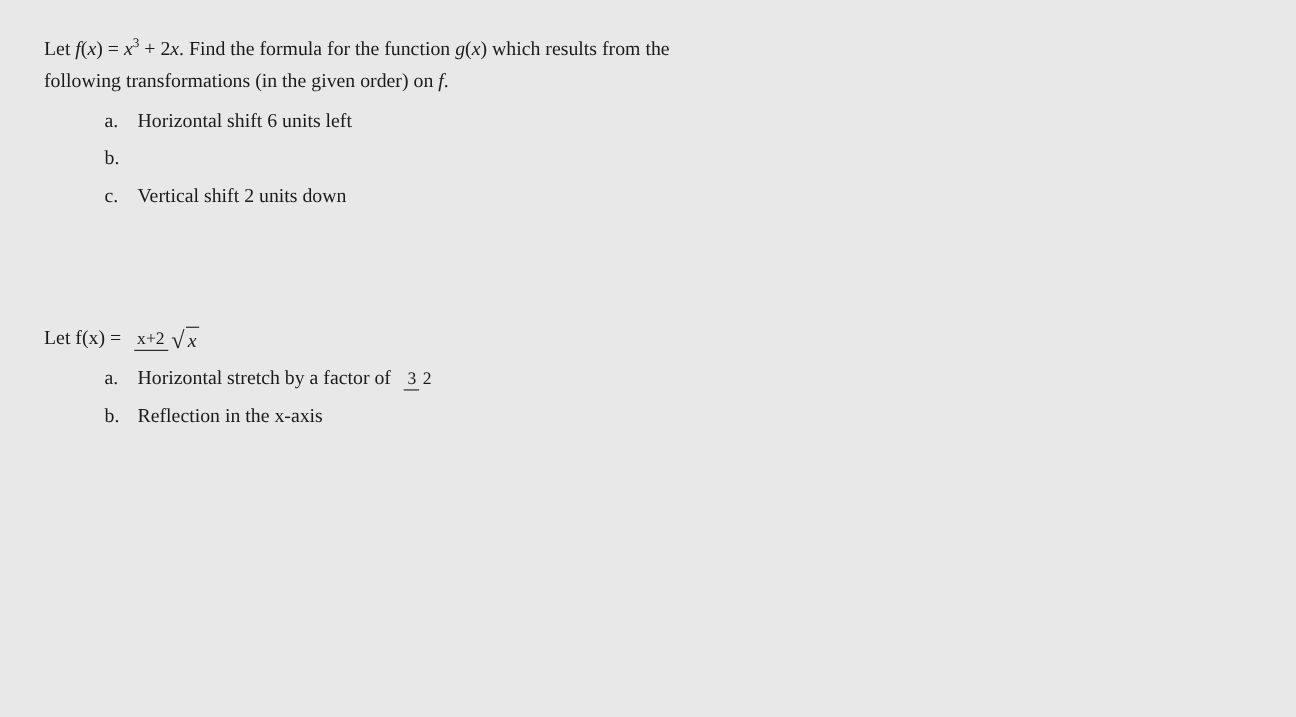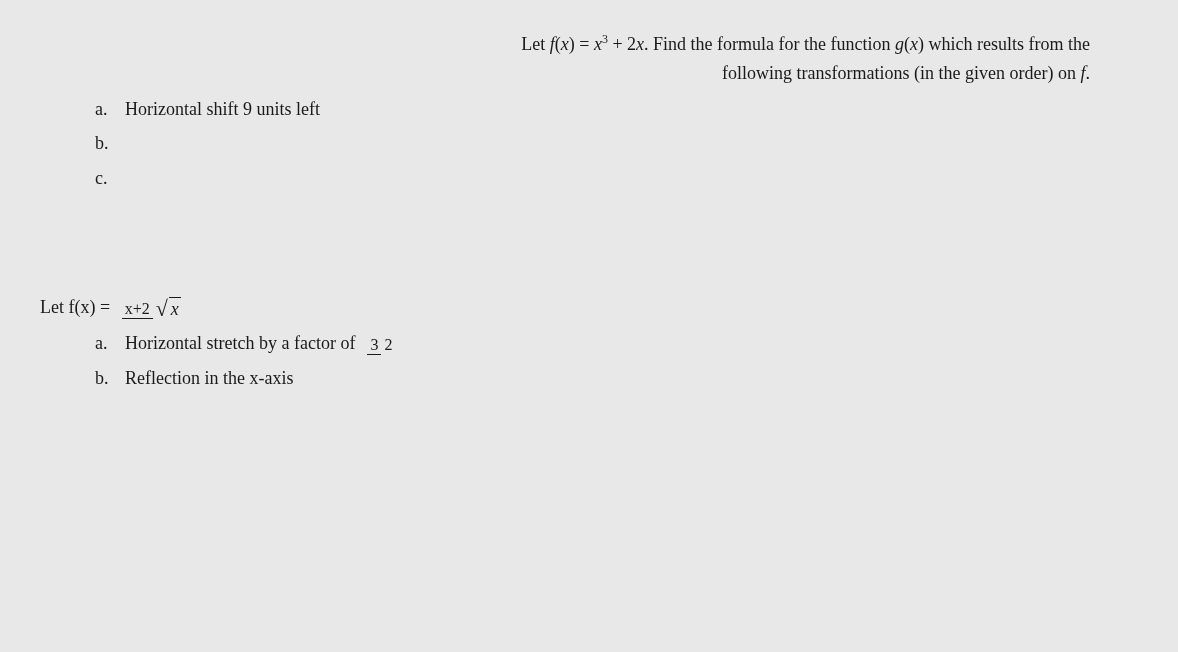--- a/index.html
+++ b/index.html
@@ -29,21 +29,20 @@
 
     .problem-block {
       margin-bottom: 40px;
     }
 
     .problem-text {
       line-height: 1.6;
       font-size: 18px;
       font-family: 'Georgia', serif;
       margin-bottom: 6px;
-      text-align: right;
     }
 
     .problem-text .math-italic {
       font-style: italic;
     }
 
     .transformations-list {
       list-style: none;
       padding-left: 55px;
       margin-top: 6px;
@@ -132,27 +131,28 @@
 <div class="content-area">
 
   <div class="problem-block">
     <div class="problem-text">
       Let <span class="math-italic">f</span>(<span class="math-italic">x</span>) = <span class="math-italic">x</span><sup class="superscript">3</sup> + 2<span class="math-italic">x</span>. Find the formula for the function <span class="math-italic">g</span>(<span class="math-italic">x</span>) which results from the<br>
       following transformations (in the given order) on <span class="math-italic">f</span>.
     </div>
     <ul class="transformations-list">
       <li>
         <span class="list-label">a.</span>
-        <span>Horizontal shift 9 units left</span>
+        <span>Horizontal shift 6 units left</span>
       </li>
       <li>
         <span class="list-label">b.</span>
       </li>
       <li>
         <span class="list-label">c.</span>
+        <span>Vertical shift 2 units down</span>
       </li>
     </ul>
   </div>
 
   <div class="divider-space"></div>
 
   <div class="problem-block">
     <div class="problem2-intro">
       <span>Let <span class="math-italic">f</span>(<span class="math-italic">x</span>) =&nbsp;</span>
       <span>

